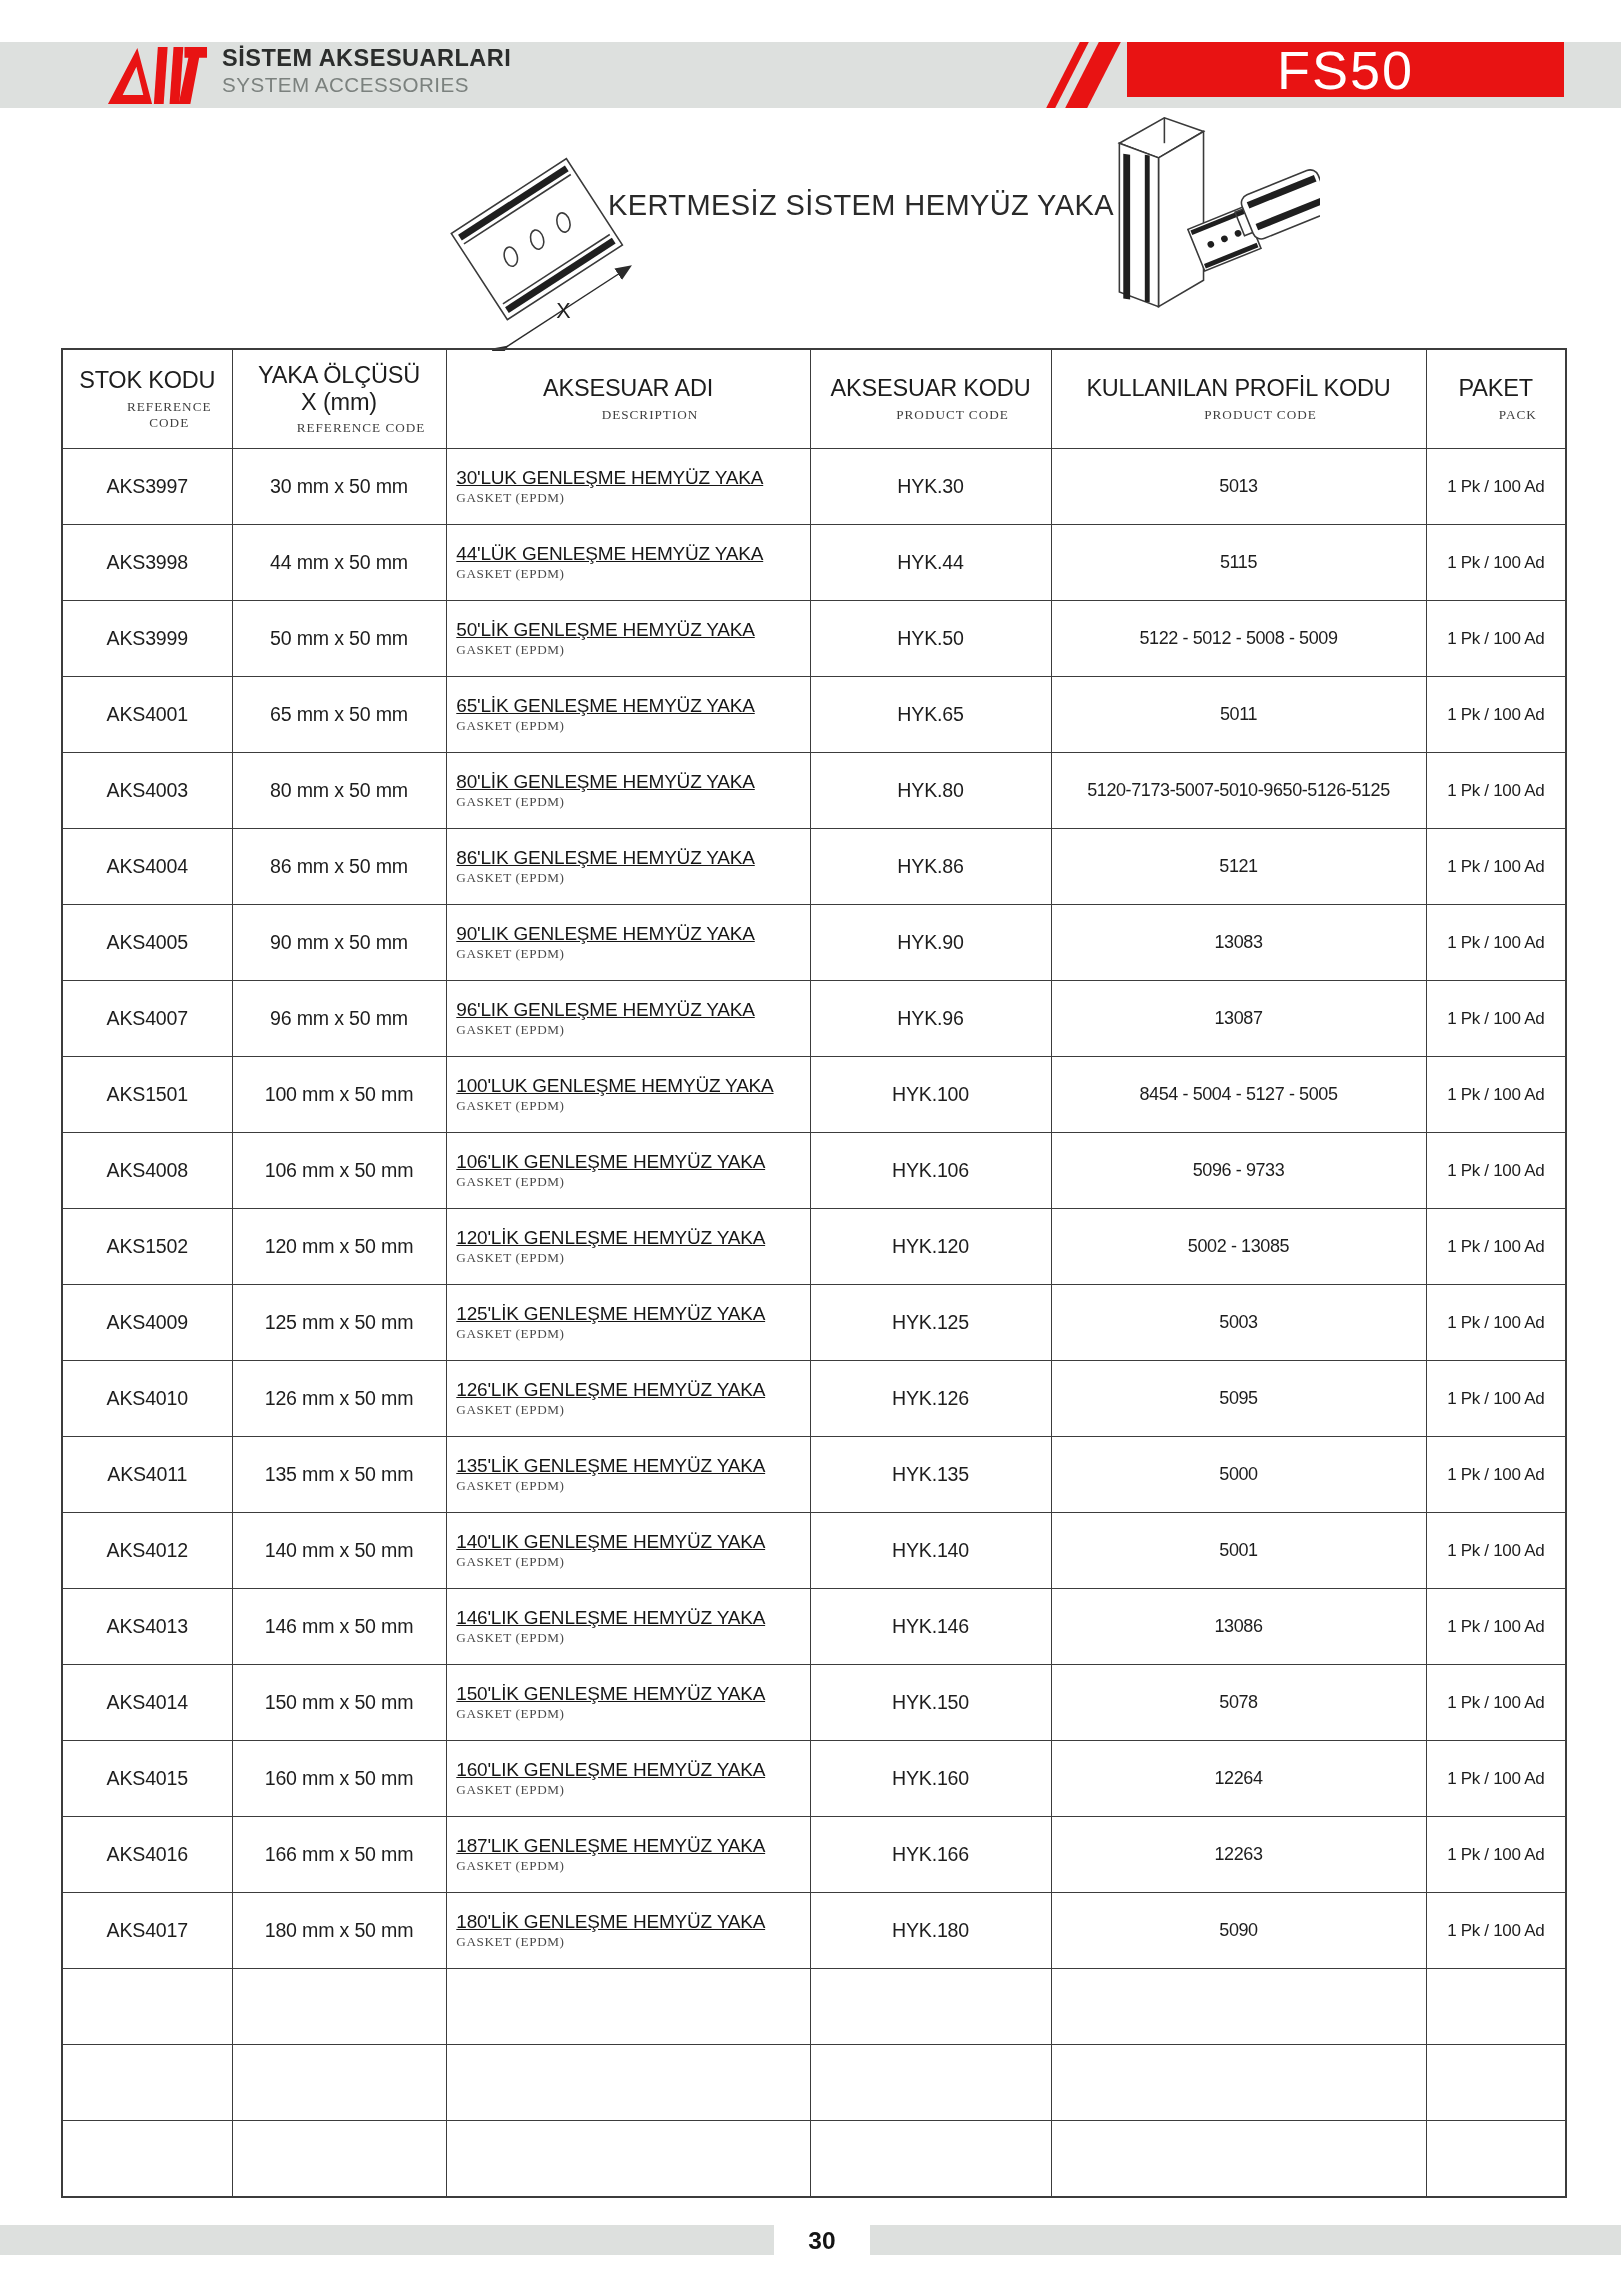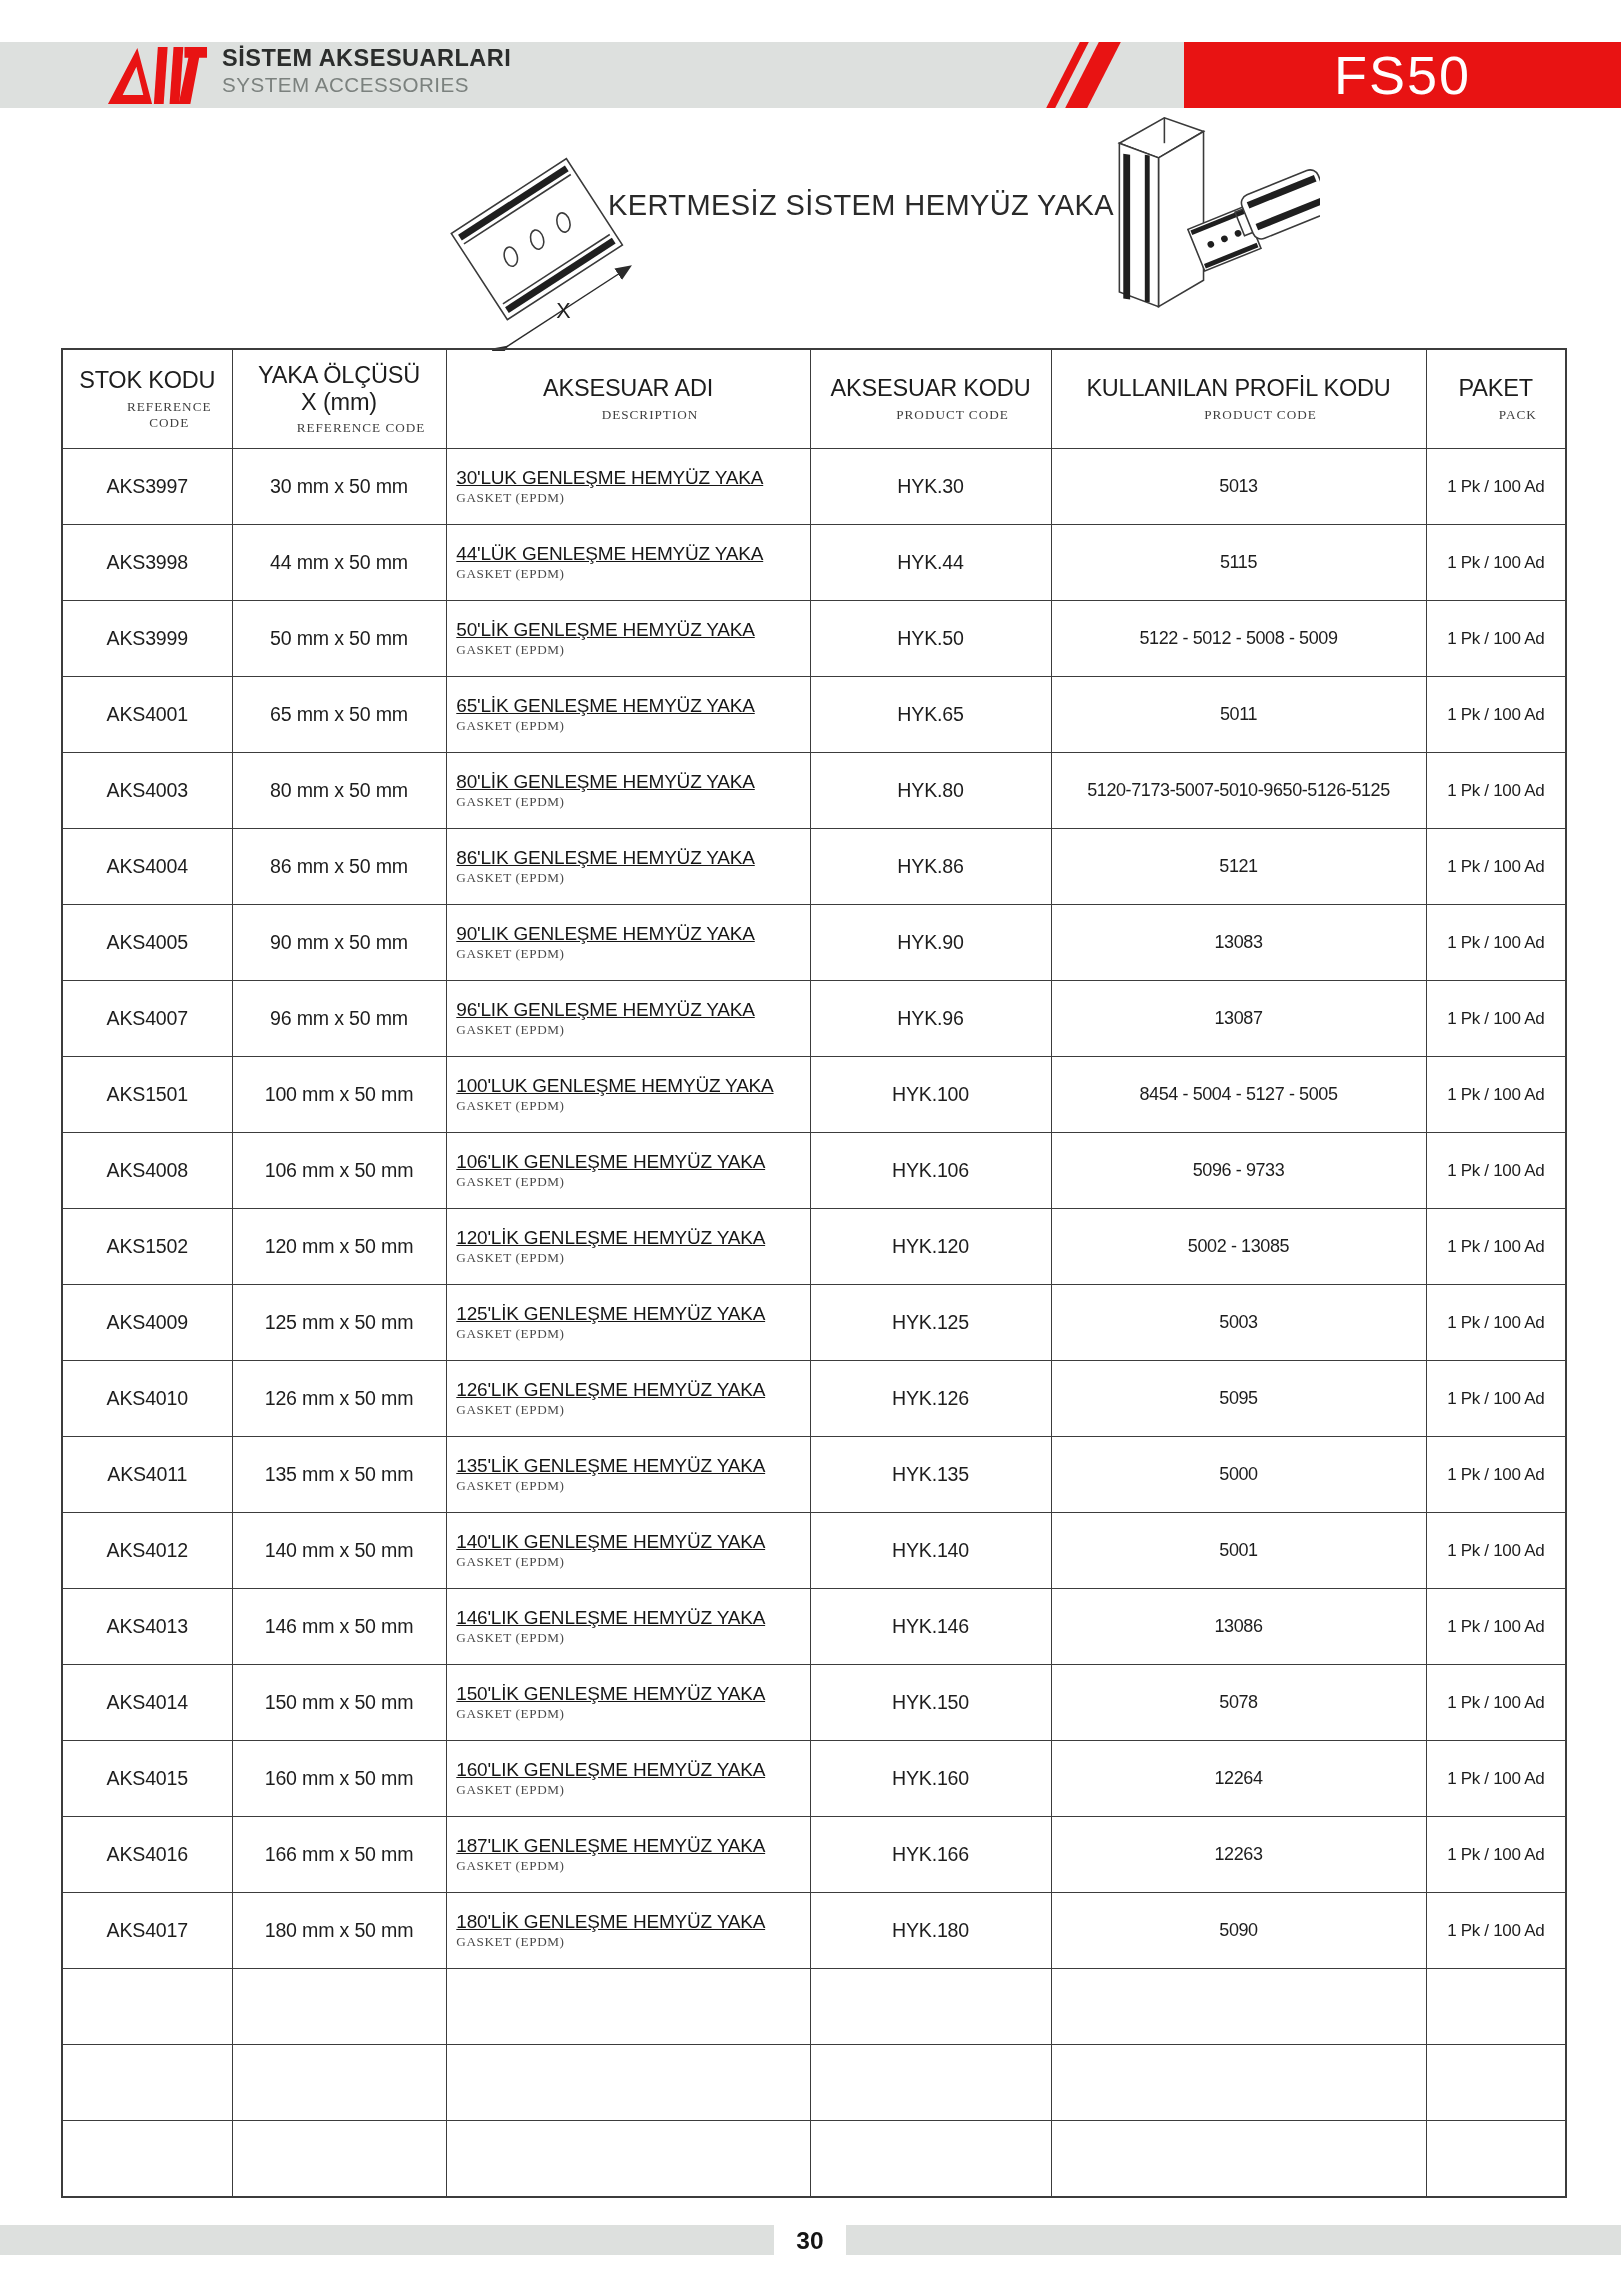--- a/index.html
+++ b/index.html
@@ -11,21 +11,21 @@
   
   .band{position:absolute;left:0;top:42px;width:1621px;height:66px;background:#dde0de;}
   .logo{position:absolute;left:106px;top:45px;width:102px;height:61px;}
   .brand{position:absolute;left:222px;top:46px;line-height:1.1;}
   .brand .t1{font-size:23.5px;font-weight:bold;color:#2b2d2c;letter-spacing:0.5px;}
   .brand .t2{font-size:20.6px;color:#7b817e;letter-spacing:0.5px;margin-top:2px;}
   .stripe{position:absolute;top:42px;height:66px;background:#e81313;transform:skewX(-27deg);}
   .stripe.s1{left:1063px;width:8.8px;}
   .stripe.s2{left:1082px;width:21.6px;}
   .badge{
-    position:absolute;left:1184px;top:42px;width:437px;height:66px;background:#e81313;
+    position:absolute;left:1127px;top:42px;width:437px;height:55px;background:#e81313;
     display:flex;align-items:center;justify-content:center;
   }
   .badge span{color:#ffffff;font-size:54px;letter-spacing:2px;font-weight:normal;}
   
   .hero-title{
     position:absolute;left:608px;top:189px;width:510px;text-align:left;
     font-size:29px;color:#2a2a2a;letter-spacing:0.4px;white-space:nowrap;
   }
   .draw-left{position:absolute;left:407px;top:106px;}
   .draw-right{position:absolute;left:1090px;top:104px;}
@@ -50,21 +50,21 @@
   td.desc .main{font-size:19px;color:#161616;letter-spacing:-0.2px;line-height:1.15;text-decoration:underline;}
   td.desc .sub{
     font-family:"Liberation Serif", serif;font-size:13.2px;color:#4a4a4a;
     letter-spacing:0.6px;margin-top:1px;
   }
   td.profil{font-size:18px;letter-spacing:-0.4px;white-space:nowrap;}
   td.paket{font-size:17px;white-space:nowrap;letter-spacing:-0.3px;}
   
   .footband{position:absolute;left:0;top:2225px;width:1621px;height:30px;background:#dde0de;}
   .pagebox{
-    position:absolute;left:774px;top:2221px;width:72px;height:39px;background:#ffffff;
+    position:absolute;left:774px;top:2221px;width:96px;height:39px;background:#ffffff;
     display:flex;align-items:center;justify-content:center;
   }
   .pagebox span{font-size:24.5px;font-weight:bold;color:#141414;}
 </style>
 </head>
 <body>
 
 <div class="band"></div>
 
 <svg class="logo" viewBox="0 0 104 62">

